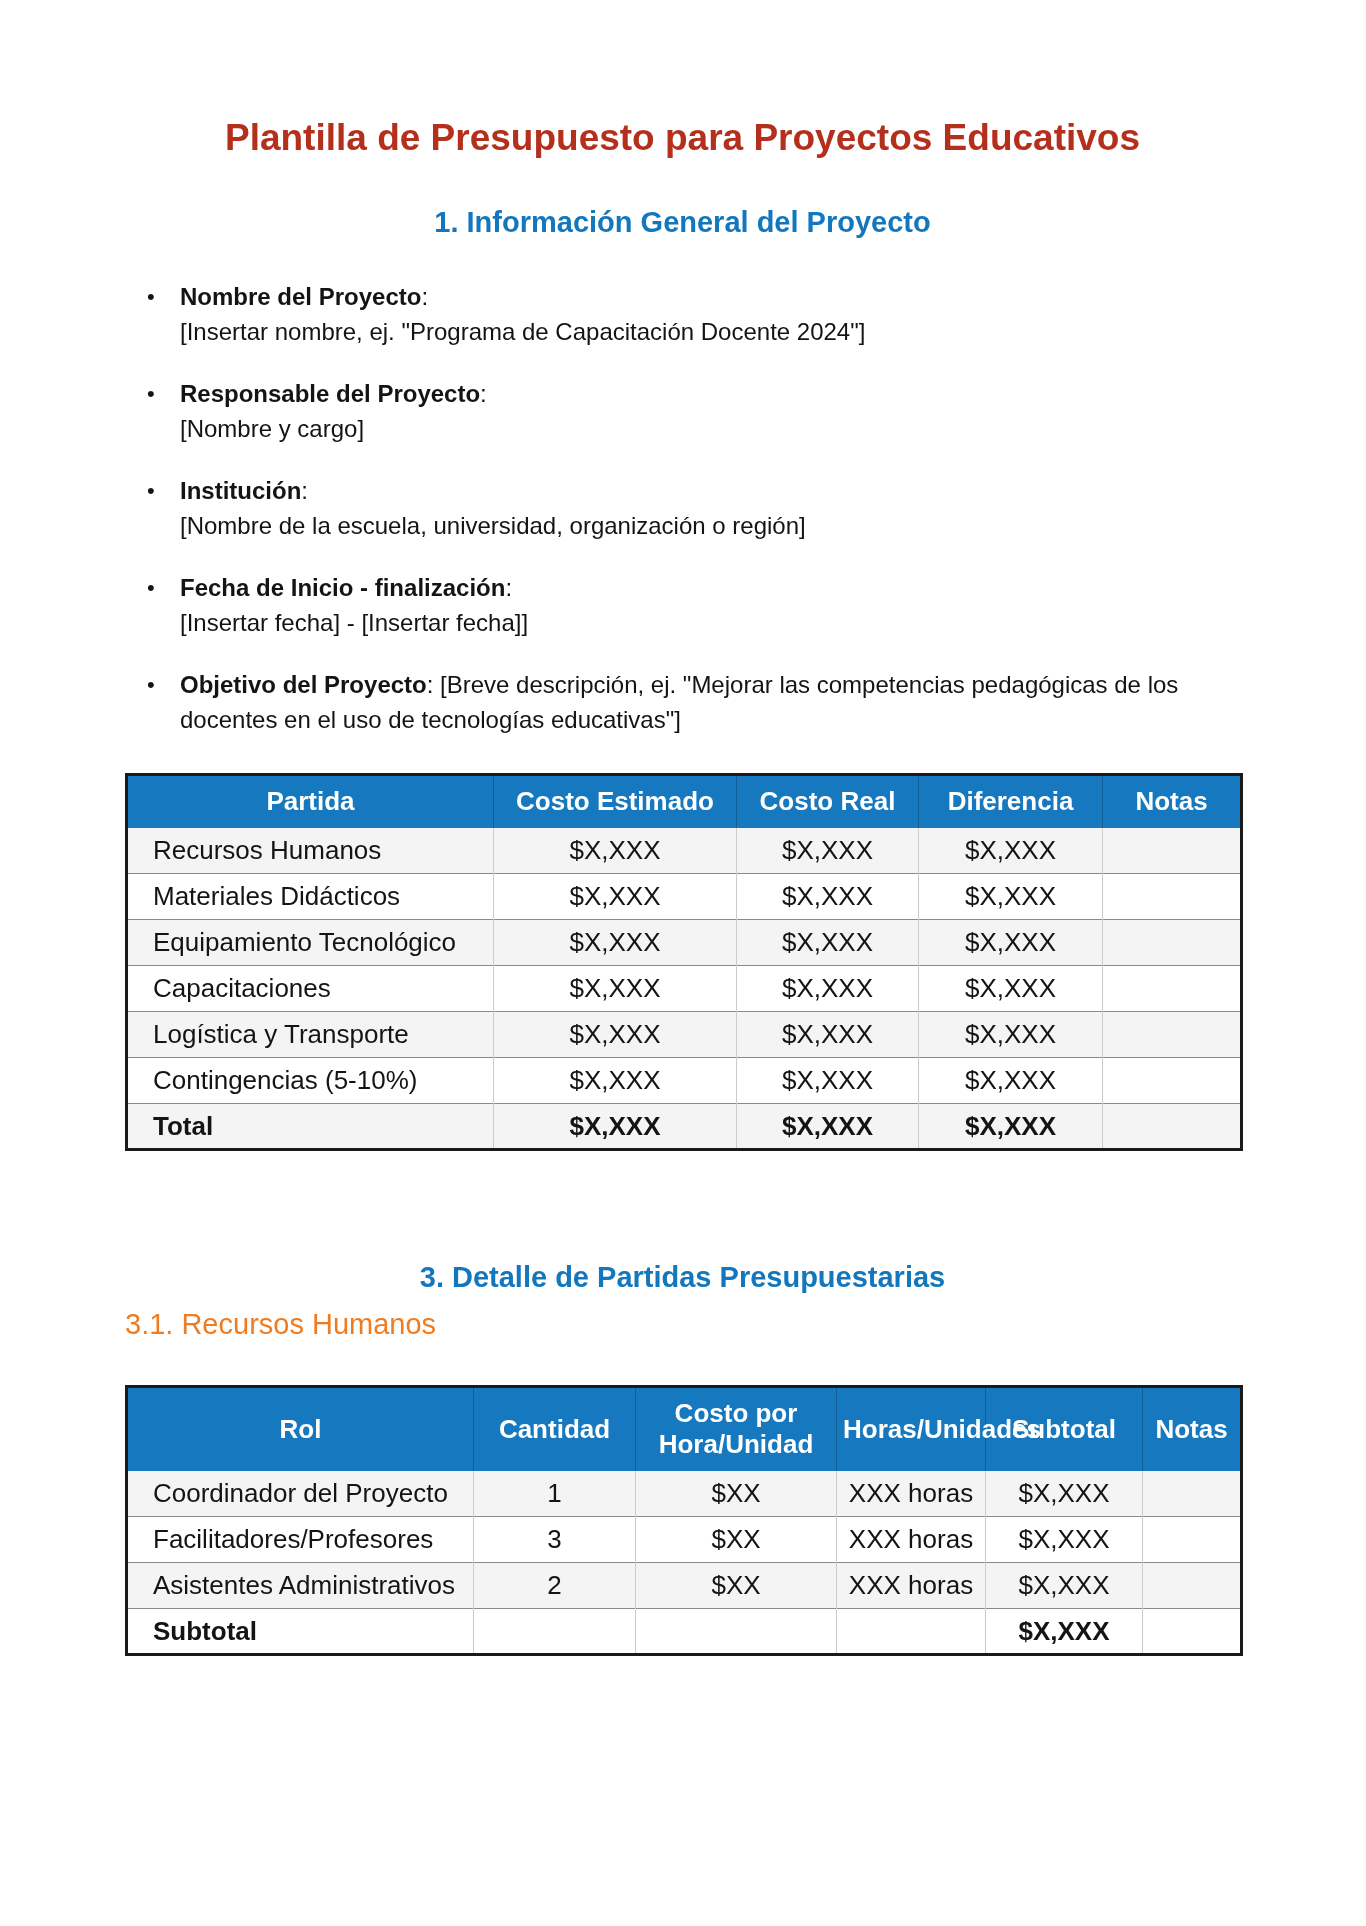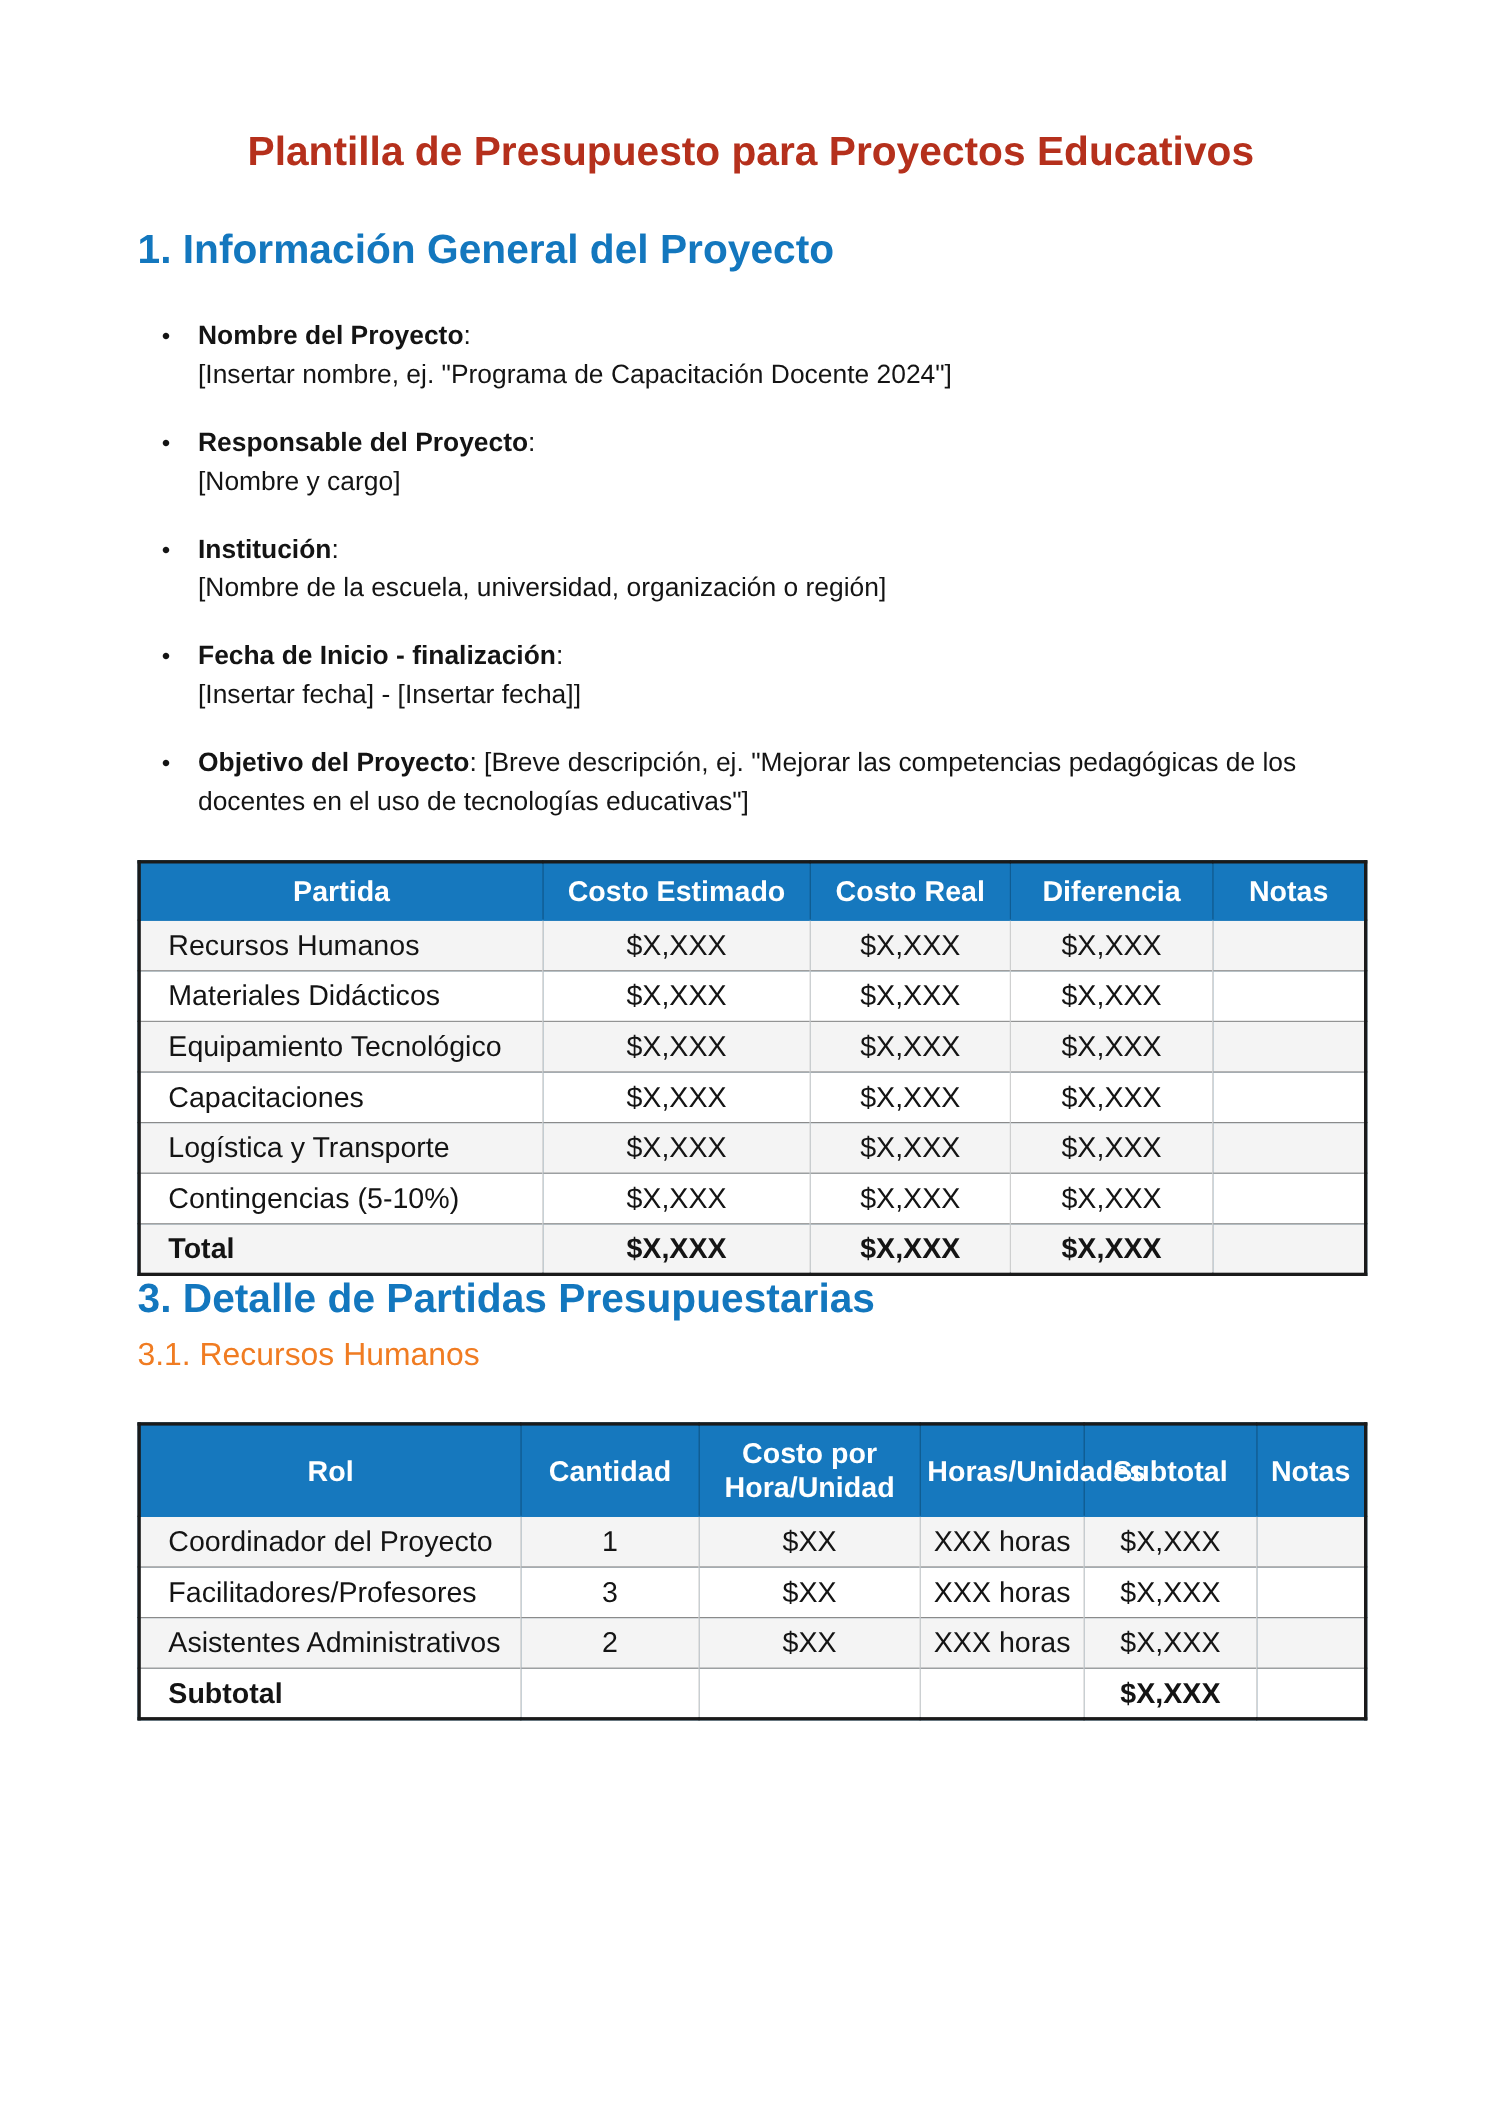--- a/index.html
+++ b/index.html
@@ -23,33 +23,34 @@
     margin: 0;
     padding-top: 117px;
     text-align: center;
     font-size: 37px;
     font-weight: bold;
     color: #B5301C;
     letter-spacing: 0px;
   }
   .h-blue {
     margin: 0;
-    font-size: 37px;
+    font-size: 29px;
     font-weight: bold;
     color: #1377BE;
+    text-align: center;
   }
   .h-orange {
     margin: 0;
     font-size: 29px;
     font-weight: normal;
     color: #F07C22;
   }
   #section1-heading { margin-top: 47px; }
   #section2-heading { margin-top: 96px; }
-  #section3-heading { }
+  #section3-heading { margin-top: 110px; }
   #section31-heading { margin-top: 14px; }
 
   ul.bullets {
     list-style: none;
     margin: 40px 0 0 0;
     padding: 0;
     font-size: 24px;
     line-height: 35px;
   }
   ul.bullets li {

